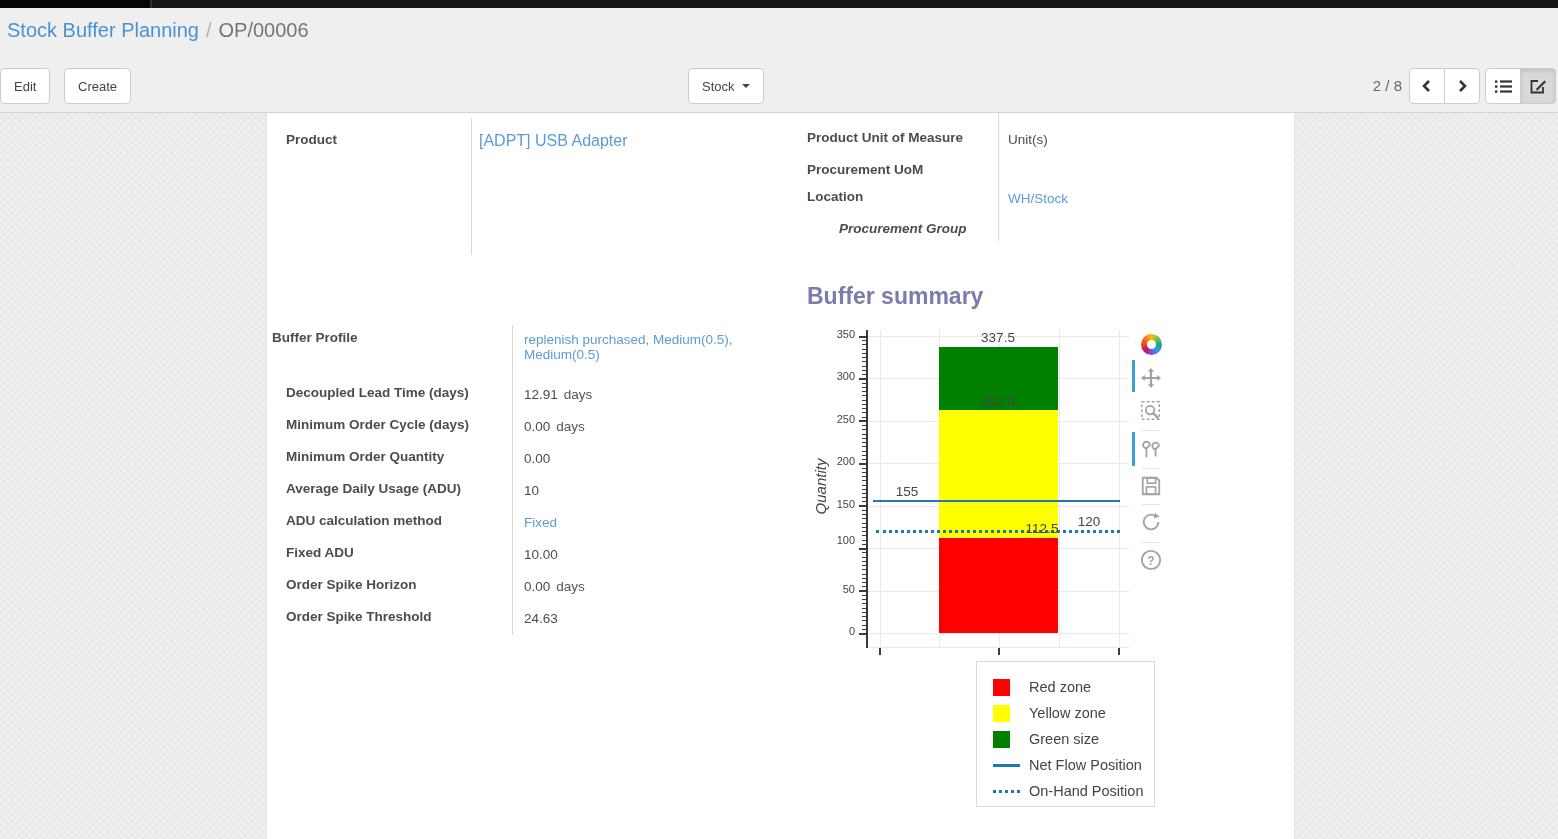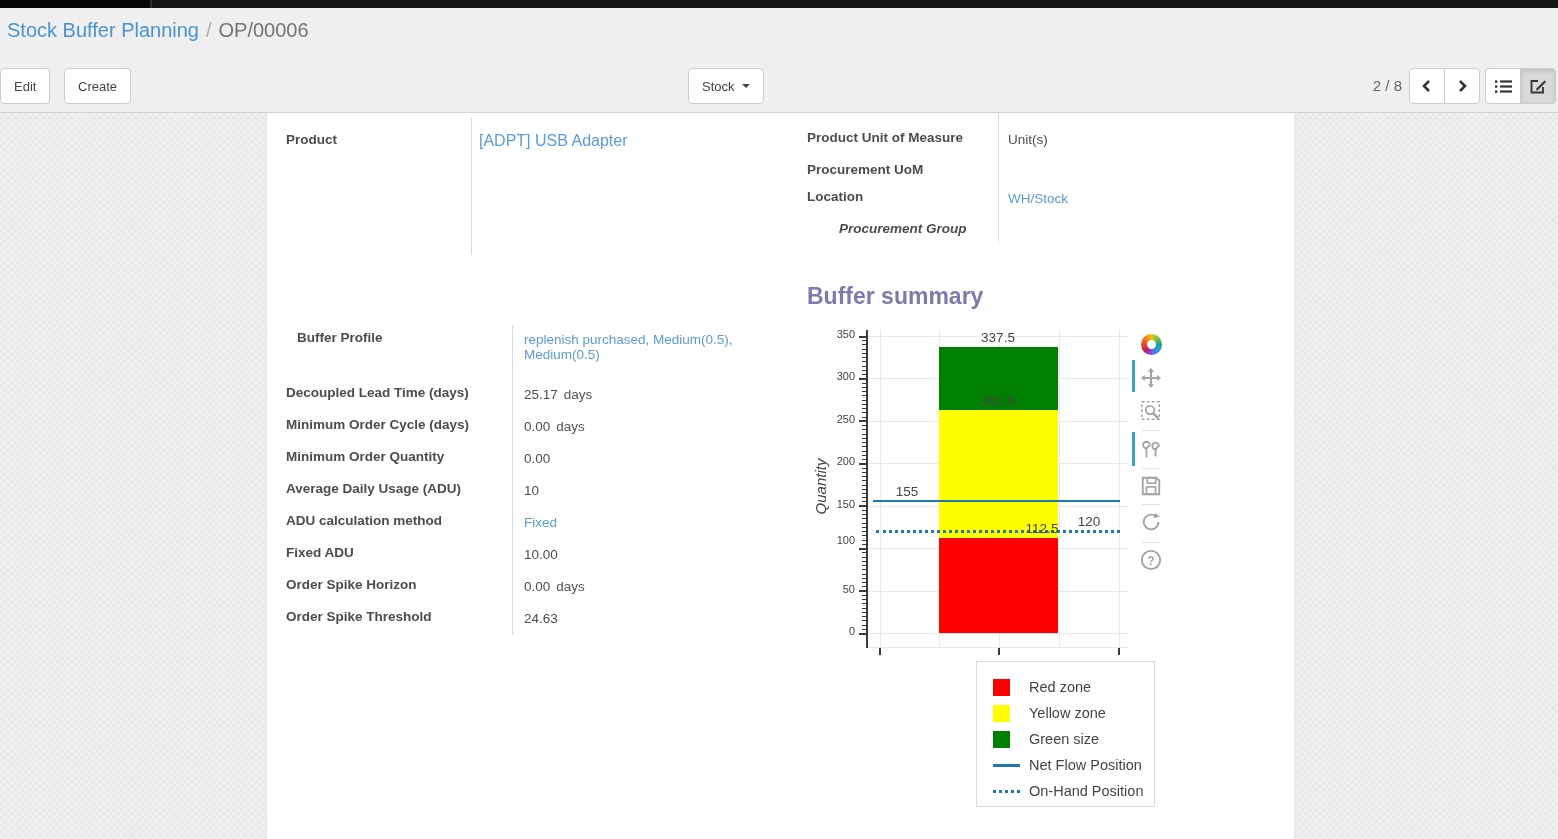--- a/index.html
+++ b/index.html
@@ -159,24 +159,24 @@
         <div class="frow flabel" style="left: 540px; top: 76px;">Location</div>
         <div class="frow fvalue" style="left: 741px; top: 78px;"><a class="flink">WH/Stock</a></div>
         <div class="frow flabel" style="left: 572px; top: 108px; font-style: italic;">Procurement Group</div>
         <div class="frow fvalue" style="left: 741px; top: 110px;"></div>
       </div>
 
     <div class="section-title" style="left:540px; top:170px;">Buffer summary</div>
 
     <div class="vsep" style="left:245px; top:212px; height:310px;"></div>
     <div id="factors">
-        <div class="frow flabel" style="left: 30px; top: 217px; text-align: center;">Buffer Profile</div>
+        <div class="frow flabel" style="left: 5px; top: 217px; text-align: center;">Buffer Profile</div>
         <div class="frow fvalue" style="left: 257px; top: 219px; width: 252px;"><a class="flink">replenish purchased, Medium(0.5), Medium(0.5)</a></div>
         <div class="frow flabel" style="left: 19px; top: 272px;">Decoupled Lead Time (days)</div>
-        <div class="frow fvalue" style="left: 257px; top: 274px; width: 252px;"><span>25.17</span><span class="suffix">days</span></div>
+        <div class="frow fvalue" style="left: 257px; top: 274px; width: 252px;"><span>12.91</span><span class="suffix">days</span></div>
         <div class="frow flabel" style="left: 19px; top: 304px;">Minimum Order Cycle (days)</div>
         <div class="frow fvalue" style="left: 257px; top: 306px; width: 252px;"><span>0.00</span><span class="suffix">days</span></div>
         <div class="frow flabel" style="left: 19px; top: 336px;">Minimum Order Quantity</div>
         <div class="frow fvalue" style="left: 257px; top: 338px; width: 252px;"><span>0.00</span></div>
         <div class="frow flabel" style="left: 19px; top: 368px;">Average Daily Usage (ADU)</div>
         <div class="frow fvalue" style="left: 257px; top: 370px; width: 252px;"><span>10</span></div>
         <div class="frow flabel" style="left: 19px; top: 400px;">ADU calculation method</div>
         <div class="frow fvalue" style="left: 257px; top: 402px; width: 252px;"><a class="flink">Fixed</a></div>
         <div class="frow flabel" style="left: 19px; top: 432px;">Fixed ADU</div>
         <div class="frow fvalue" style="left: 257px; top: 434px; width: 252px;"><span>10.00</span></div>

